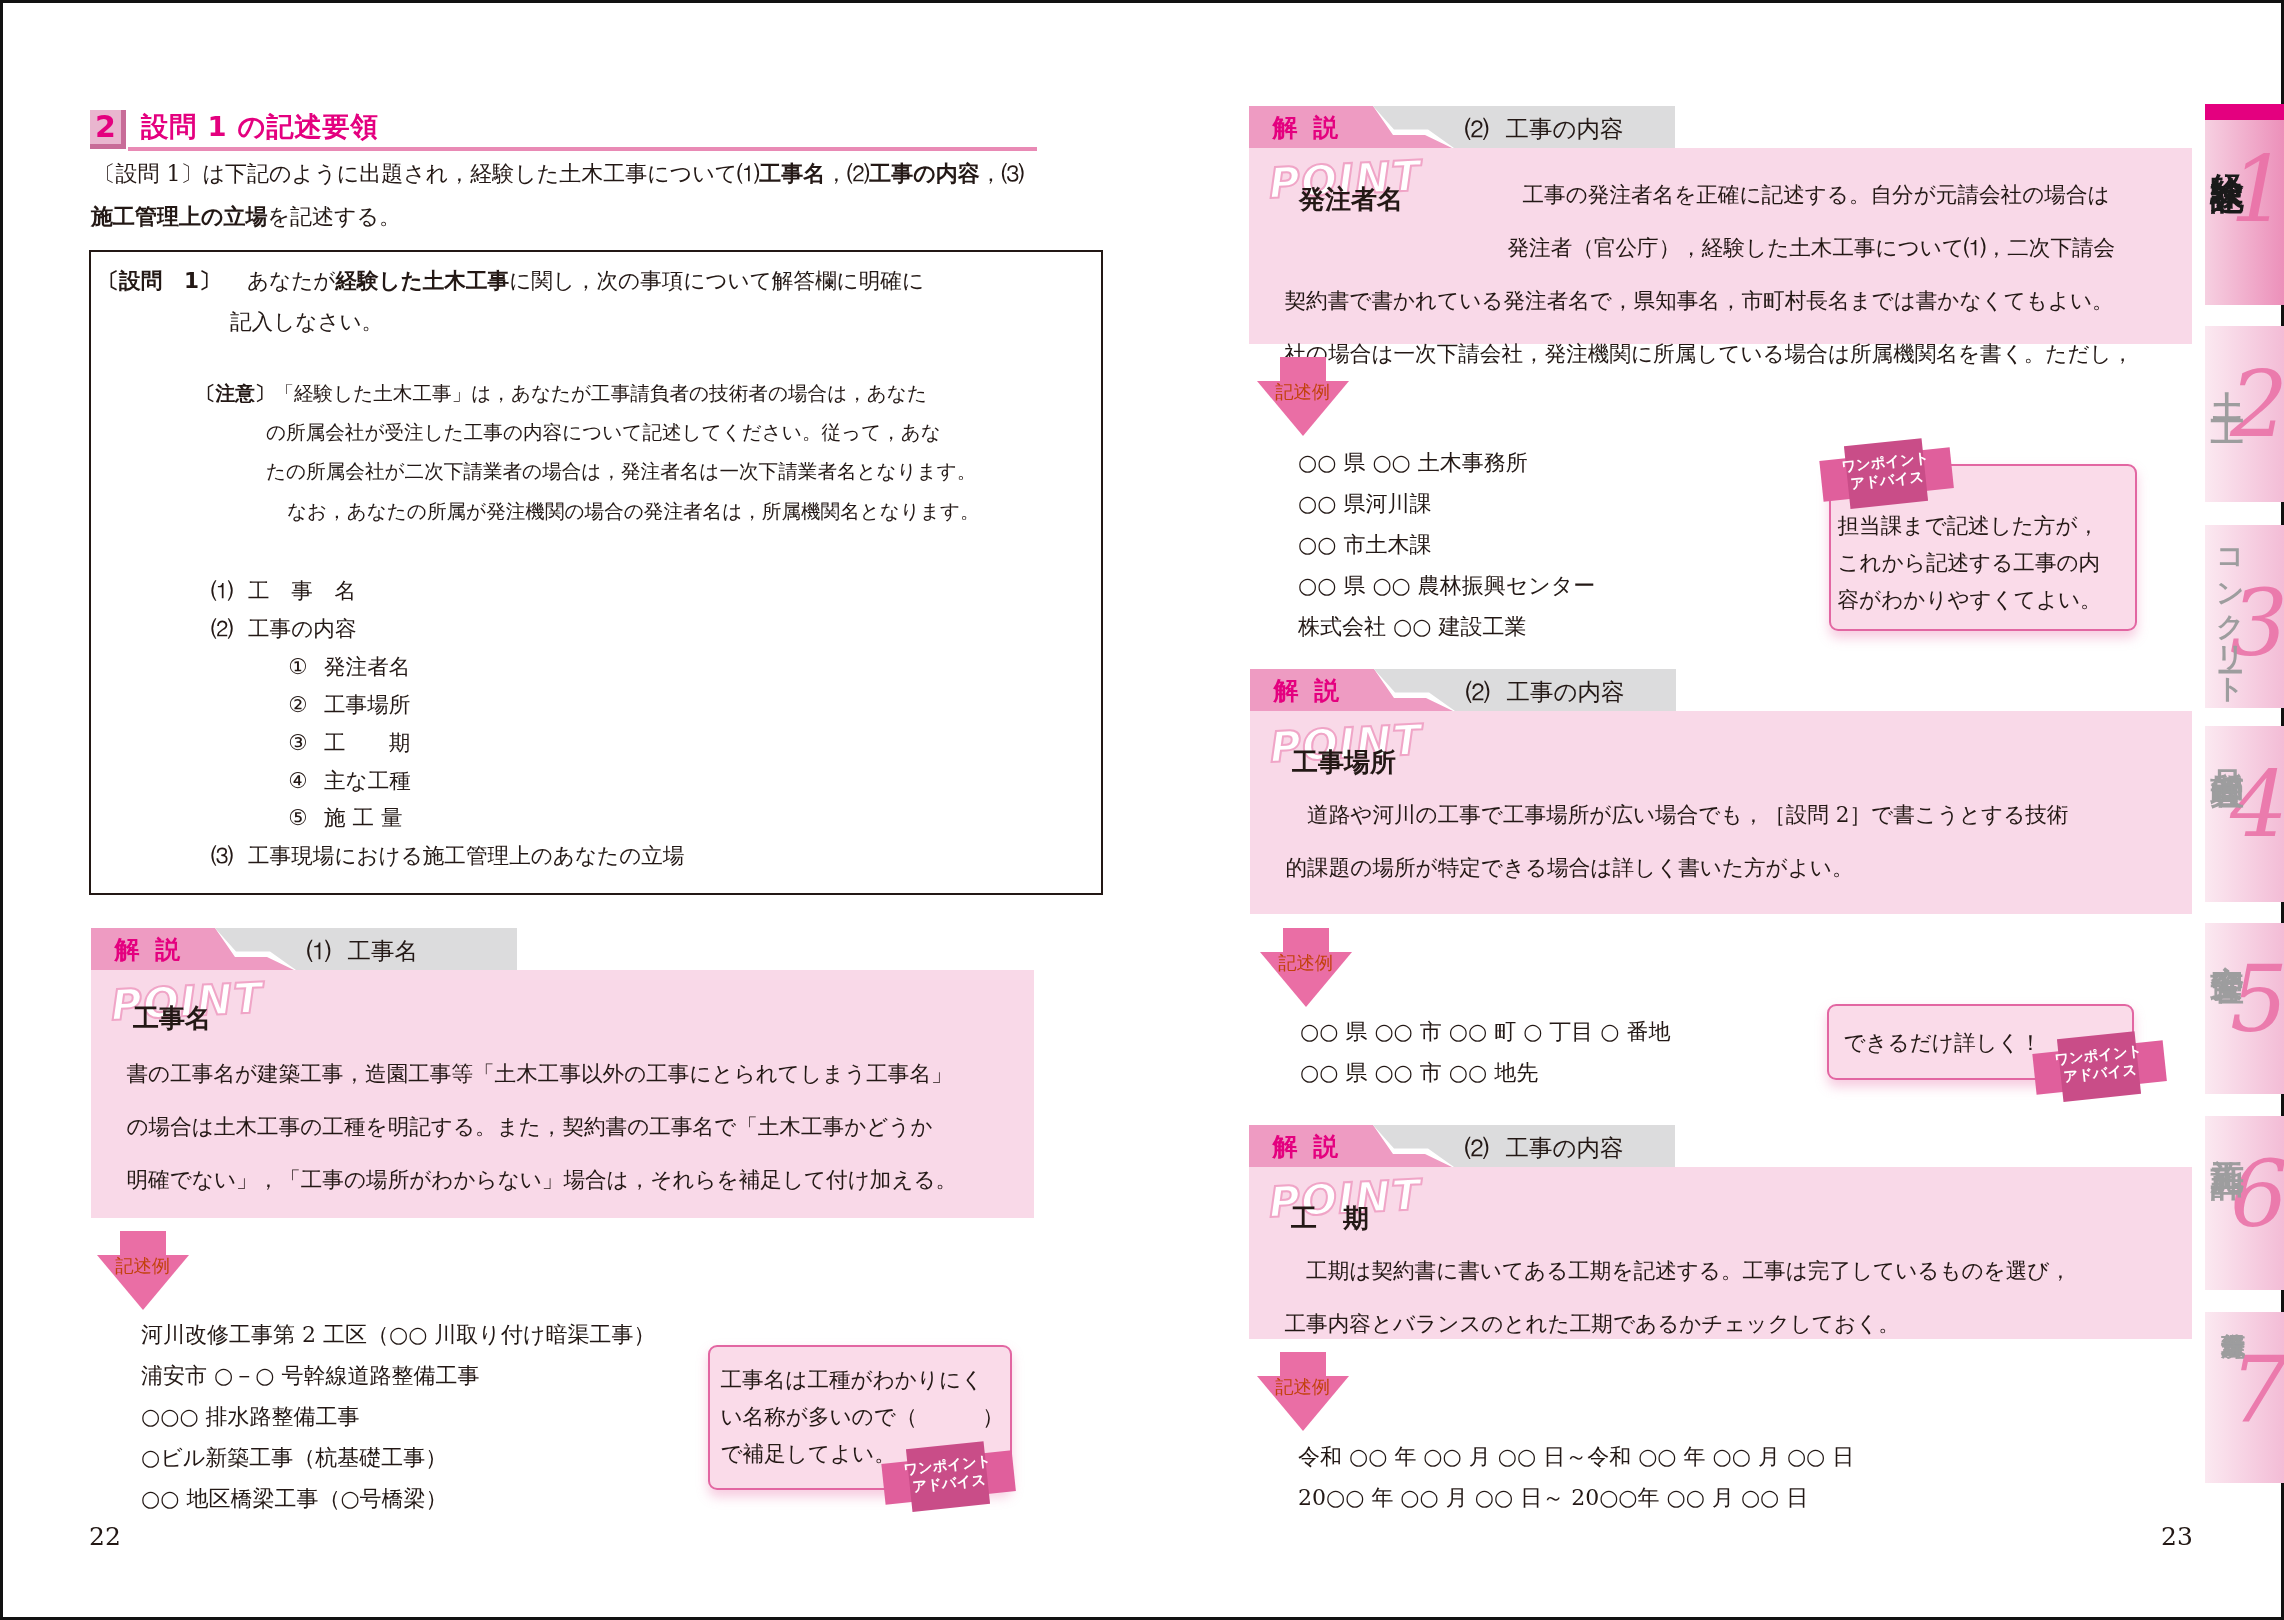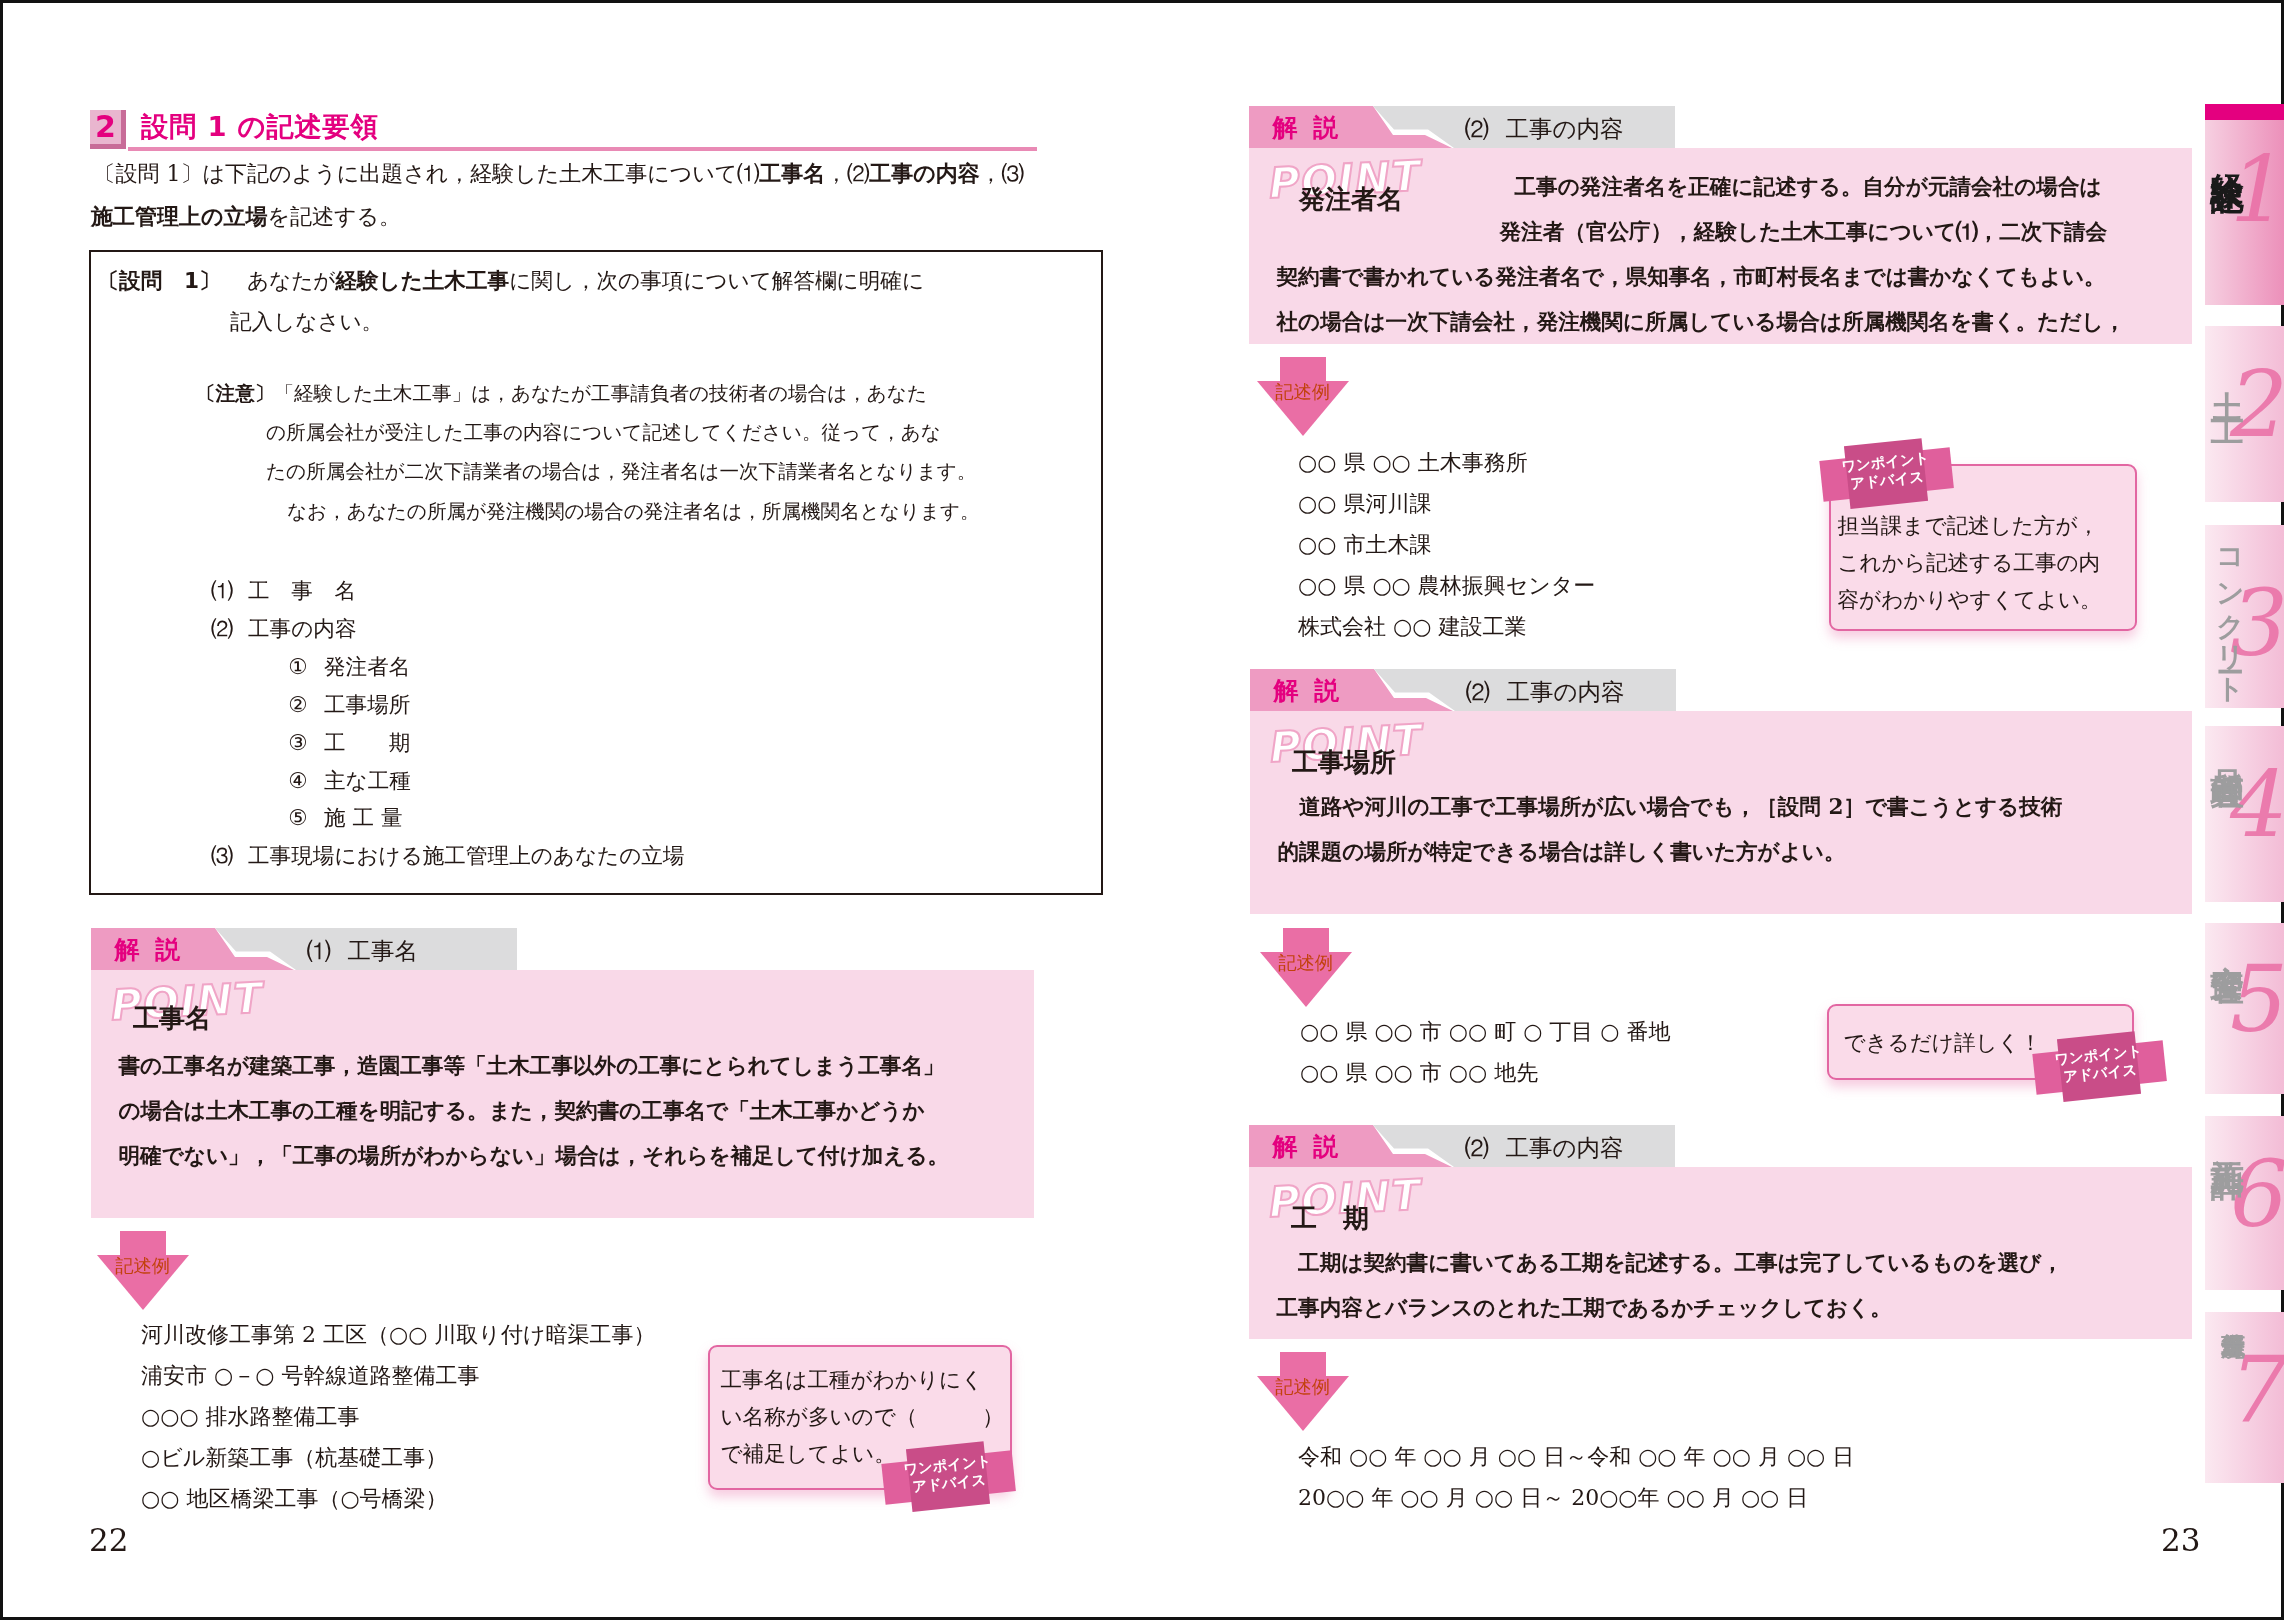--- a/index.html
+++ b/index.html
@@ -44,21 +44,21 @@
   .kai-label { position: absolute; left: 23.5px; top: 5.2px; color: #e4007f;
     font: bold 25px "DejaVu Sans", sans-serif; letter-spacing: 15.7px; }
   .kai-topic { position: absolute; left: 216px; top: 6.5px; font: 23.5px "DejaVu Sans", sans-serif; white-space: nowrap; }
   .kai-topic .n { font-family: "DejaVu Serif", serif; margin-right: 17px; }
 
   .pink-box { position: absolute; background: #f9d9e8; }
   .point-word { position: absolute; font: bold italic 42px "DejaVu Sans", sans-serif; color: #fff;
     -webkit-text-stroke: 2px #f0a5c7; letter-spacing: 1.3px; transform: rotate(-3deg); }
   .point-title { position: absolute; font: bold 26px "DejaVu Sans", sans-serif; color: #231815; white-space: nowrap; }
   .body-text { position: absolute; font-size: 21.6px; line-height: 41px; }
-  .body-text p { margin: 4px; font-weight: bold; }
+  .body-text p { margin: 12px; }
 
   
   .arrow { position: absolute; width: 91px; height: 78px; }
   .arrow .stem { position: absolute; left: 23px; top: 0; width: 46px; height: 26px; background: #ea6ea5; }
   .arrow .head { position: absolute; left: 0; top: 23.5px; width: 0; height: 0;
     border-left: 46px solid transparent; border-right: 46px solid transparent; border-top: 55px solid #ea6ea5; }
   .arrow .lbl { position: absolute; left: 18.3px; top: 22px; color: #c2410c; font: 18.3px "DejaVu Sans", sans-serif; }
 
   .ex-list { position: absolute; font-size: 22px; line-height: 41px; white-space: nowrap; }
   .ex-list div { height: 41px; }
@@ -66,21 +66,21 @@
   
   .advice { position: absolute; background: #fadbe9; border: 2px solid #e266a2; border-radius: 9.1px;
     box-shadow: 0 6.5px 11.8px rgba(232, 110, 165, 0.35); box-sizing: border-box; }
   .advice-text { position: absolute; font: 21.6px "DejaVu Sans", sans-serif; line-height: 37px; white-space: nowrap; }
   .badge { position: absolute; width: 131px; height: 63px; transform: rotate(-6deg); }
   .badge .b1 { position: absolute; left: 0; top: 11.8px; width: 131px; height: 41px; background: #e05f9c; }
   .badge .b2 { position: absolute; left: 26px; top: 0; width: 78px; height: 63px; background: #c94d88; }
   .badge .t { position: absolute; left: 6.5px; top: 10.5px; width: 118px; text-align: center; color: #fff;
     font: bold 14.4px "DejaVu Sans", sans-serif; line-height: 18.3px; }
 
-  .page-num { position: absolute; font-size: 31px; }
+  .page-num { position: absolute; font-size: 25px; }
 
   
   .tabs { position: absolute; left: 2205px; top: 99px; width: 79px; }
   .tab { position: absolute; left: 0; width: 79px;
     background: linear-gradient(to right, #fbe9f1, #f3bcd6); }
   .tab.active { background: linear-gradient(to right, #f6d0e1, #ec90ba); }
   .tab-bar { position: absolute; left: 0; top: 0; width: 79px; height: 15.7px; background: #e4007f; }
   .tab-num { position: absolute; left: 25px; font: italic 91px "DejaVu Serif", serif; color: #ea6ea5; opacity: 0.85; }
   .tab-text { position: absolute; left: 5.2px; width: 35px; font: bold 33px "DejaVu Sans", sans-serif;
     color: #9d9d9e; writing-mode: vertical-rl; line-height: 35px; letter-spacing: 2.6px; }

